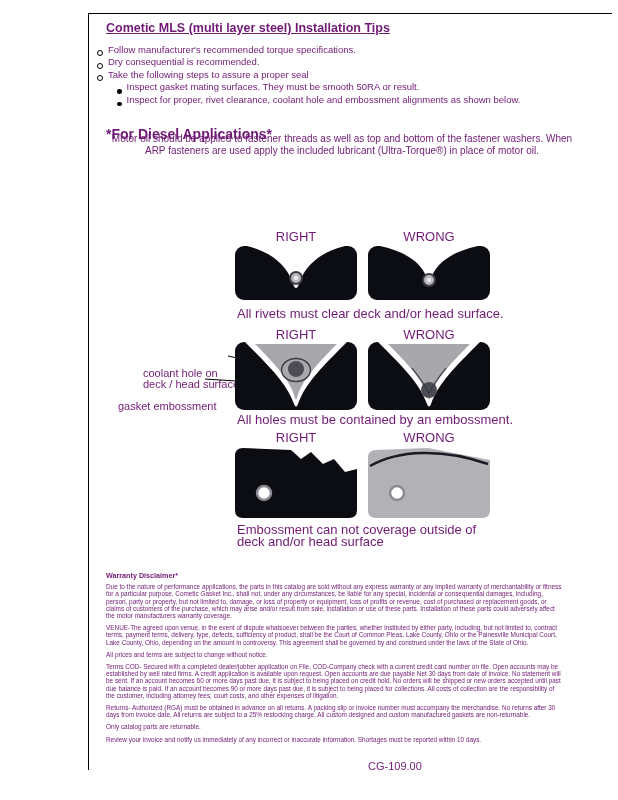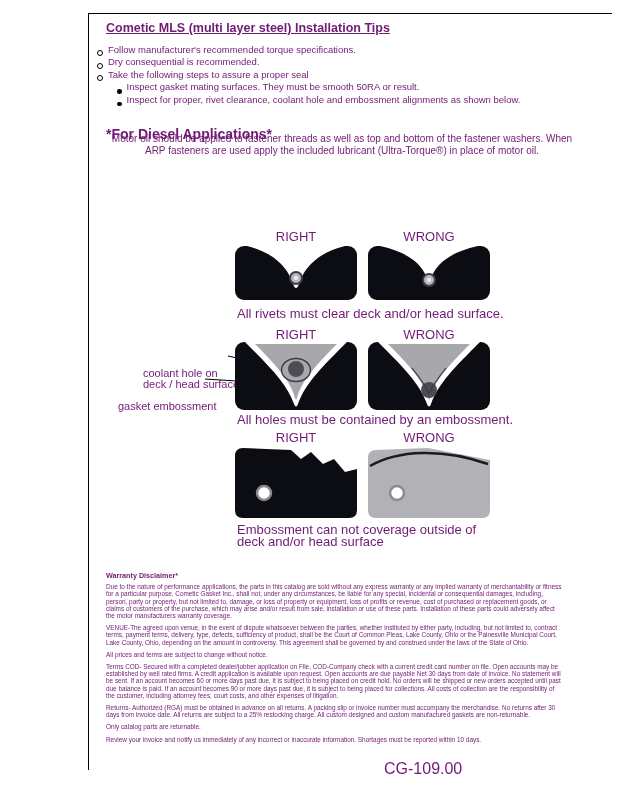--- a/index.html
+++ b/index.html
@@ -19,21 +19,21 @@
   .p1{top:133px;} .p2{top:168px;} .note{top:210px;}
   .dlabel{position:absolute;width:122px;text-align:center;font-size:13px;}
   .dimg{position:absolute;width:122px;}
   .dimg svg{display:block;width:100%;height:100%;}
   .caption{position:absolute;left:237px;font-size:13px;line-height:12px;}
   .callout{position:absolute;font-size:11px;white-space:nowrap;margin-top:26px;}
   .pointer-lines{position:absolute;left:200px;top:346px;width:100px;height:50px;}
   .disclaimer{position:absolute;left:106px;top:572px;width:456px;font-size:6.4px;line-height:7.2px;}
   .disclaimer .head{font-size:7.2px;font-weight:bold;margin-bottom:4px;}
   .disclaimer p{margin:0 0 5px 0;}
-  .footer{position:absolute;left:384px;top:760px;font-size:16px;}
+  .footer{position:absolute;left:368px;top:760px;font-size:11px;}
 </style>
 </head>
 <body>
 
 <div class="page">
   <div class="border-top"></div>
   <div class="border-left"></div>
 
   <div class="title">Cometic MLS (multi layer steel) Installation Tips</div>
 

